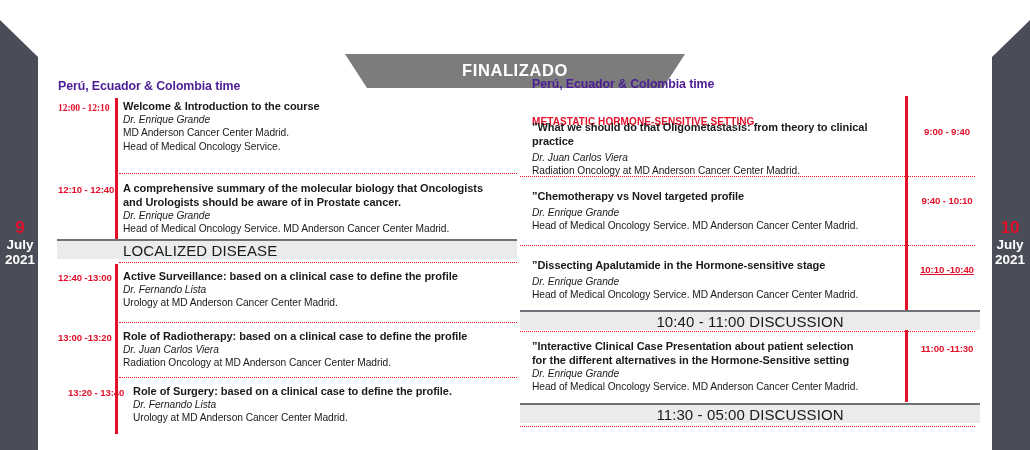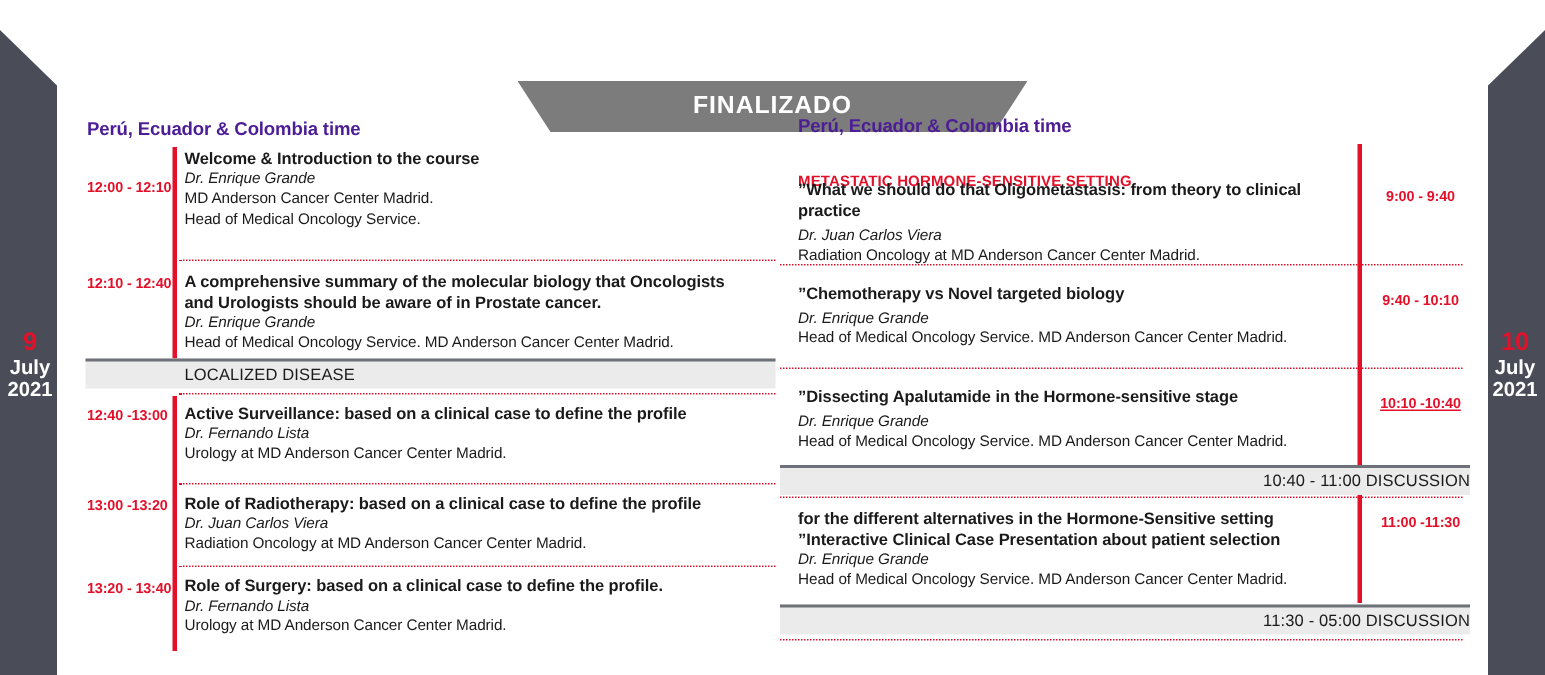--- a/index.html
+++ b/index.html
@@ -177,27 +177,27 @@
     border-top: 1.3px dotted #e3102a;
   }
 
   
   .gray-bar {
     position: absolute;
     background: #ebebeb;
     border-top: 2.2px solid #6f7178;
     box-sizing: border-box;
     color: #1a1a1a;
-    font-size: 11px;
+    font-size: 15px;
     letter-spacing: 0.1px;
     display: flex;
     align-items: center;
   }
   .gray-bar.left-align { padding-left: 66px; }
-  .gray-bar.center-align { justify-content: flex-end; }
+  .gray-bar.center-align { justify-content: center; }
 </style>
 </head>
 <body>
 
 <div class="date-panel left">
   <div class="shape"></div>
   <div class="date-text">
     <div class="date-day">9</div>
     <div class="date-month">July</div>
     <div class="date-year">2021</div>
@@ -216,21 +216,21 @@
 <div class="status-banner">FINALIZADO</div>
 
 <div class="col col-left">
 
   <div class="tz-head">Perú, Ecuador &amp; Colombia time</div>
 
   <div class="rail" style="left:58px; top:98px; height:141px;"></div>
   <div class="rail" style="left:58px; top:264px; height:170px;"></div>
 
   <div class="sess" style="left:0; top:98px; width:460px; height:70px;">
-    <div class="time" style="top:22px;">12:00 - 12:10</div>
+    <div class="time" style="top:4px;font-family:Liberation Serif, serif;">12:00 - 12:10</div>
     <div class="body" style="top:1px;">
       <div class="title">Welcome &amp; Introduction to the course</div>
       <div class="speaker">Dr. Enrique Grande</div>
       <div class="affil">MD Anderson Cancer Center Madrid.</div>
       <div class="affil">Head of Medical Oncology Service.</div>
     </div>
   </div>
 
   <div class="dots" style="left:62px; top:173px; width:398px;"></div>
 
@@ -265,21 +265,21 @@
     <div class="time" style="top:4px;">13:00 -13:20</div>
     <div class="body" style="top:1px;">
       <div class="title">Role of Radiotherapy: based on a clinical case to define the profile</div>
       <div class="speaker">Dr. Juan Carlos Viera</div>
       <div class="affil">Radiation Oncology at MD Anderson Cancer Center Madrid.</div>
     </div>
   </div>
 
   <div class="dots" style="left:62px; top:377px; width:398px;"></div>
 
-  <div class="sess" style="left:0; top:383px; width:460px; height:50px;">
+  <div class="sess" style="left:10px; top:383px; width:460px; height:50px;">
     <div class="time" style="top:4px;">13:20 - 13:40</div>
     <div class="body" style="top:1px;">
       <div class="title">Role of Surgery: based on a clinical case to define the profile.</div>
       <div class="speaker">Dr. Fernando Lista</div>
       <div class="affil">Urology at MD Anderson Cancer Center Madrid.</div>
     </div>
   </div>
 
 </div>
 
@@ -298,21 +298,21 @@
       <div class="speaker" style="margin-top:3px;">Dr. Juan Carlos Viera</div>
       <div class="affil">Radiation Oncology at MD Anderson Cancer Center Madrid.</div>
     </div>
   </div>
 
   <div class="dots" style="left:520px; top:176px; width:455px; left:0px;"></div>
 
   <div class="sess" style="left:0; top:188px; width:460px; height:50px;">
     <div class="time" style="top:7px;">9:40 - 10:10</div>
     <div class="body" style="top:1px;">
-      <div class="title">”Chemotherapy vs Novel targeted biology</div>
+      <div class="title">”Chemotherapy vs Novel targeted profile</div>
       <div class="speaker" style="margin-top:3px;">Dr. Enrique Grande</div>
       <div class="affil">Head of Medical Oncology Service. MD Anderson Cancer Center Madrid.</div>
     </div>
   </div>
 
   <div class="dots" style="left:0px; top:245px; width:455px;"></div>
 
   <div class="sess" style="left:0; top:257px; width:460px; height:50px;">
     <div class="time" style="top:7px;text-decoration:underline;">10:10 -10:40</div>
     <div class="body" style="top:1px;">
@@ -324,22 +324,22 @@
 
   <div class="gray-bar center-align" style="left:0; top:310px; width:460px; height:20px;">
     <span>10:40  - 11:00  DISCUSSION</span>
   </div>
 
   <div class="dots" style="left:0px; top:331px; width:455px;"></div>
 
   <div class="sess" style="left:0; top:338px; width:460px; height:60px;">
     <div class="time" style="top:5px;">11:00 -11:30</div>
     <div class="body" style="top:1px;">
+      <div class="title">”Interactive Clinical Case Presentation about patient selection</div>
       <div class="title">for the different alternatives in the Hormone-Sensitive setting</div>
-      <div class="title">”Interactive Clinical Case Presentation about patient selection</div>
       <div class="speaker">Dr. Enrique Grande</div>
       <div class="affil">Head of Medical Oncology Service. MD Anderson Cancer Center Madrid.</div>
     </div>
   </div>
 
   <div class="gray-bar center-align" style="left:0; top:403px; width:460px; height:20px;">
     <span>11:30  - 05:00  DISCUSSION</span>
   </div>
 
   <div class="dots" style="left:0px; top:426px; width:455px;"></div>

